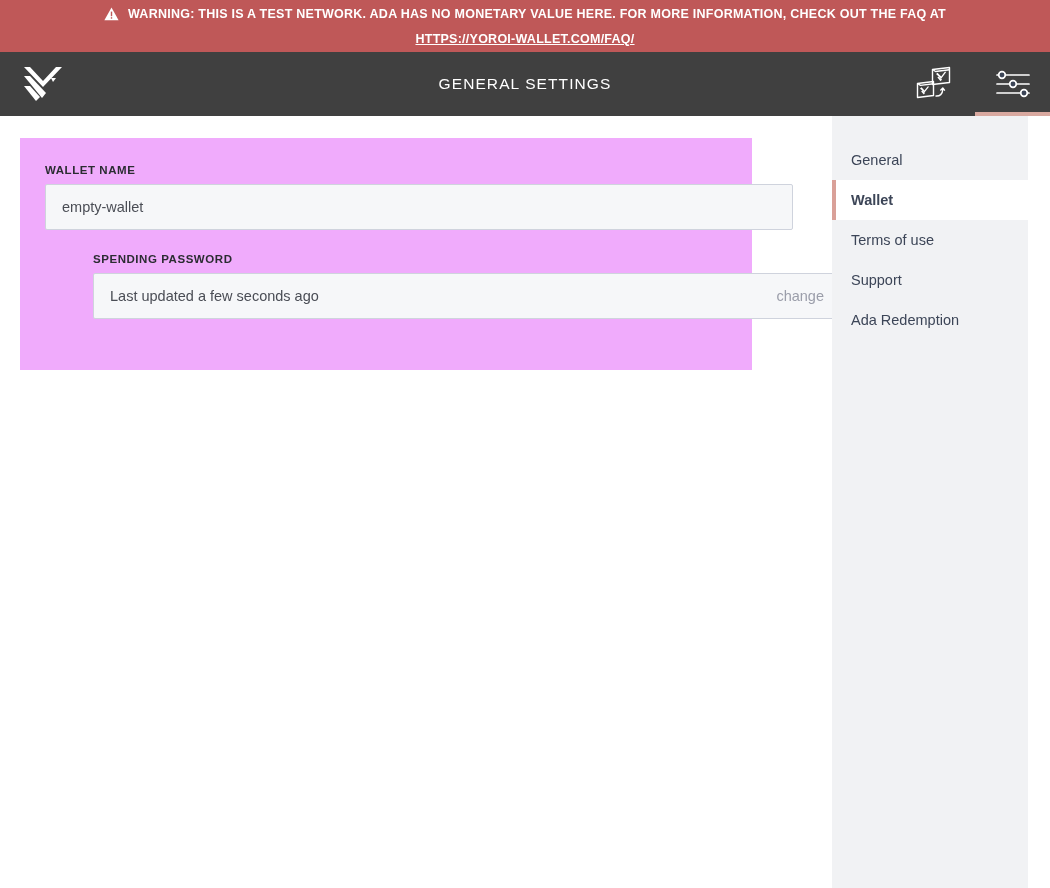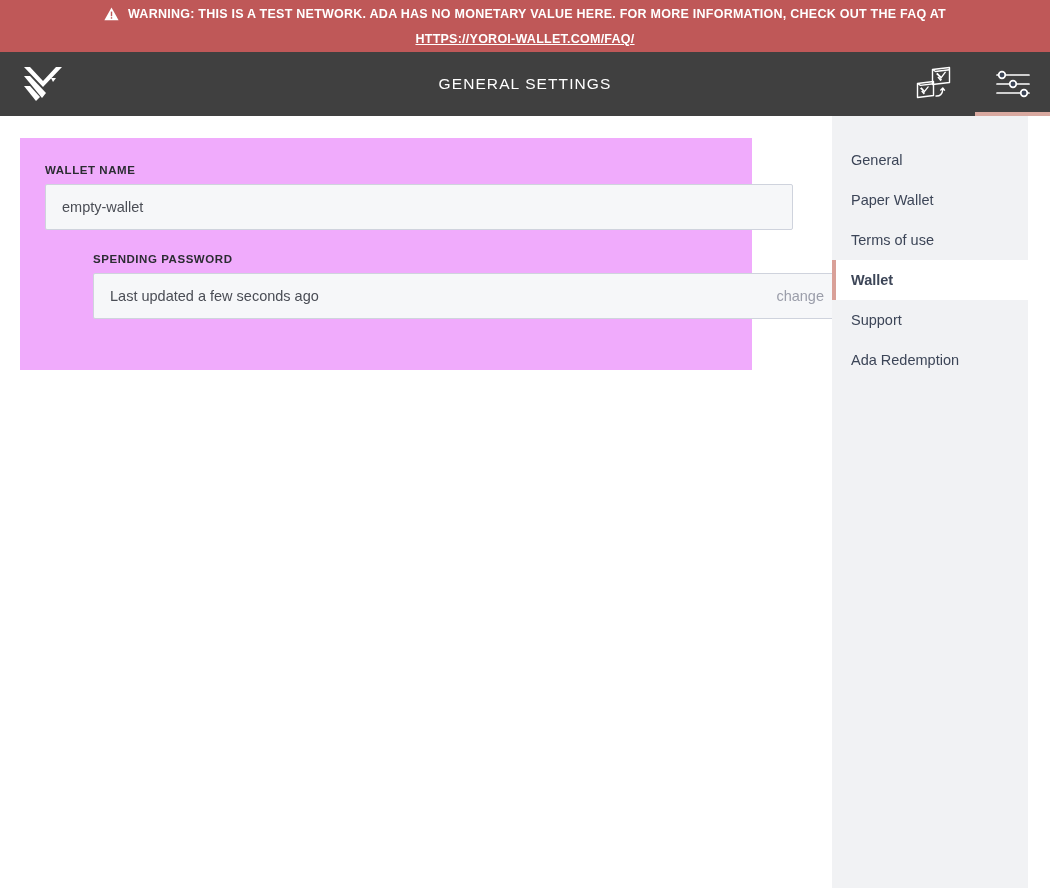--- a/index.html
+++ b/index.html
@@ -291,32 +291,29 @@
     </div>
 
   </div>
 
   <div id="settings-menu">
 
     <div class="menu-item">
       <span>General</span>
     </div>
 
-    <div class="menu-item">
-      <span>Paper Wallet</span>
+
+    <div class="menu-item active">
+      <span>Wallet</span>
     </div>
 
     <div class="menu-item">
       <span>Terms of use</span>
     </div>
 
-    <div class="menu-item active">
-      <span>Wallet</span>
-    </div>
-
     <div class="menu-item">
       <span>Support</span>
     </div>
 
     <div class="menu-item">
       <span>Ada Redemption</span>
     </div>
 
   </div>
 

